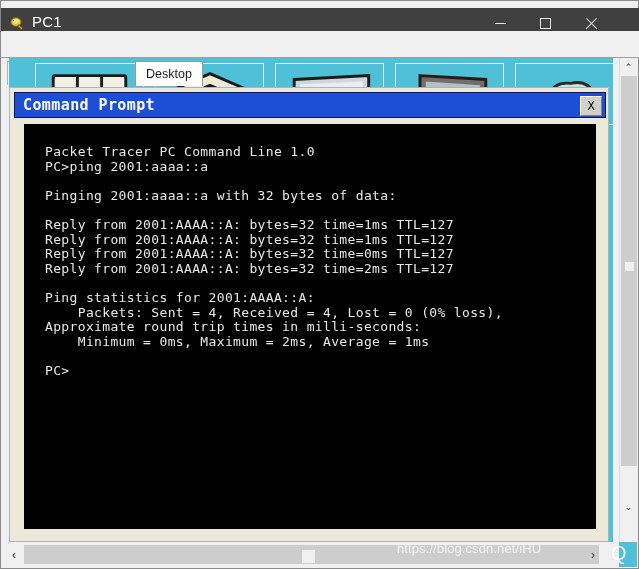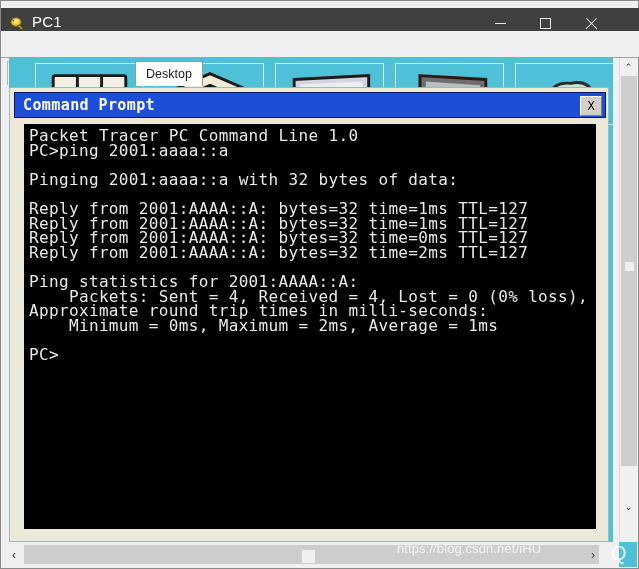--- a/index.html
+++ b/index.html
@@ -198,24 +198,24 @@
     position: absolute;
     left: 14px; top: 36px;
     width: 572px;
     height: 405px;
     background: #000000;
     overflow: hidden;
   }
   #cmd-text {
     position: absolute;
     left: 5px; top: 5px;
-    margin: 0;
+    margin: 16px;
     color: #e8e8e8;
     font-family: "DejaVu Sans Mono", monospace;
-    font-size: 16px;
+    font-size: 13px;
     line-height: 14.6px;
     white-space: pre;
     letter-spacing: 0.35px;
   }
 
   
   #vscroll {
     position: absolute;
     right: 1px; top: 57px;
     width: 18px;

